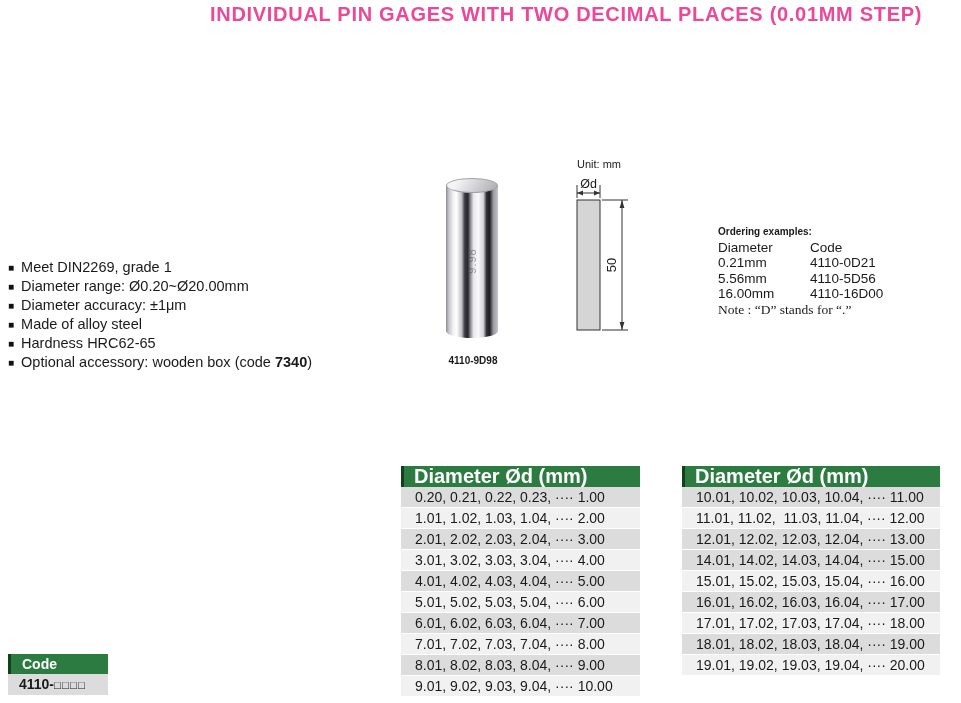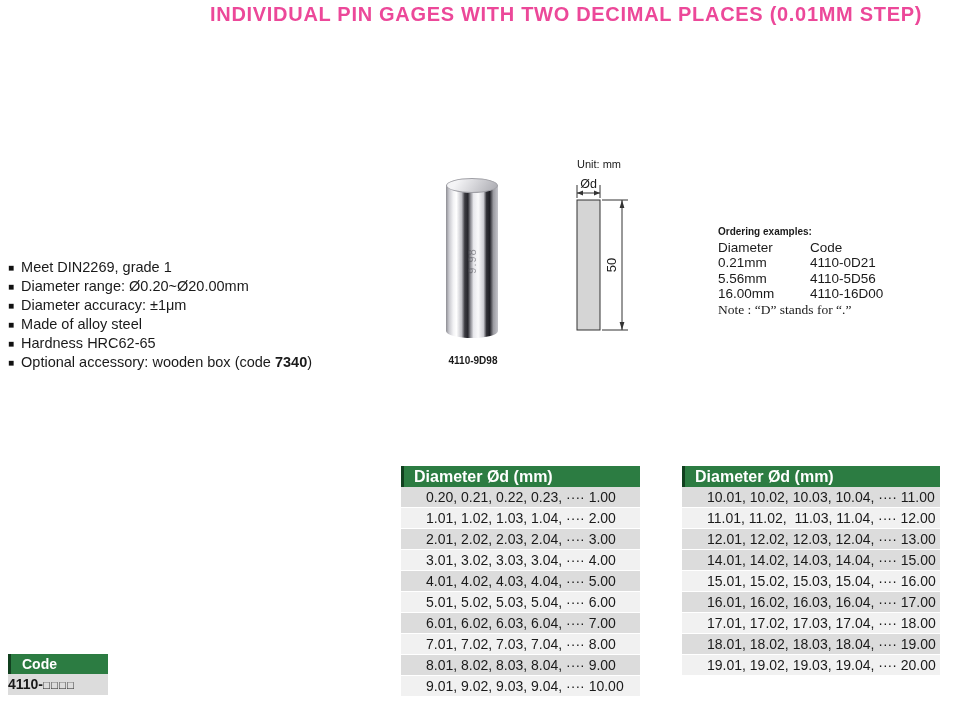--- a/index.html
+++ b/index.html
@@ -40,31 +40,31 @@
   .ordering-title { font-weight:bold; font-size:10px; }
   .ord-row { display:flex; }
   .ord-col1 { width:92px; }
   .ord-note { white-space:pre;font-family:Liberation Serif, serif; }
 
   
   .dtable { position:absolute; }
   .dtable-left { left:401px; top:466px; width:239px; }
   .dtable-right { left:682px; top:466px; width:258px; }
   .t-head { height:21px; line-height:21px; background:#2c7c42; border-left:3px solid #11401f;
-    color:#ffffff; font-weight:bold; font-size:16px; padding-left:10px; }
-  .t-row { height:21px; line-height:20px; font-size:14px; padding-left:25px; white-space:pre;
+    color:#ffffff; font-weight:bold; font-size:20px; padding-left:10px; }
+  .t-row { height:21px; line-height:20px; font-size:14px; padding-left:14px; white-space:pre;
     border-bottom:1px solid #ffffff; }
   .t-row.odd  { background:#dcdcdc; }
   .t-row.even { background:#f1f1f1; }
 
   
   .code-box { position:absolute; left:8px; top:654px; width:100px; }
   .code-head { height:20px; line-height:20px; background:#2c7c42; border-left:3px solid #11401f;
     color:#fff; font-weight:bold; font-size:14px; padding-left:11px; }
-  .code-val { height:21px; line-height:21px; background:#dcdcdc; 
+  .code-val { height:21px; line-height:21px; background:#dcdcdc; padding-left:11px;
     font-size:14px; font-weight:bold; }
   .code-squares { font-weight:normal; font-size:11.5px; letter-spacing:1px; }
   .bold { font-weight:bold;margin-top:36px; }
 </style>
 </head>
 <body>
 
 <div class="page">
 
   <div class="title">INDIVIDUAL PIN GAGES WITH TWO DECIMAL PLACES (0.01MM STEP)</div>

